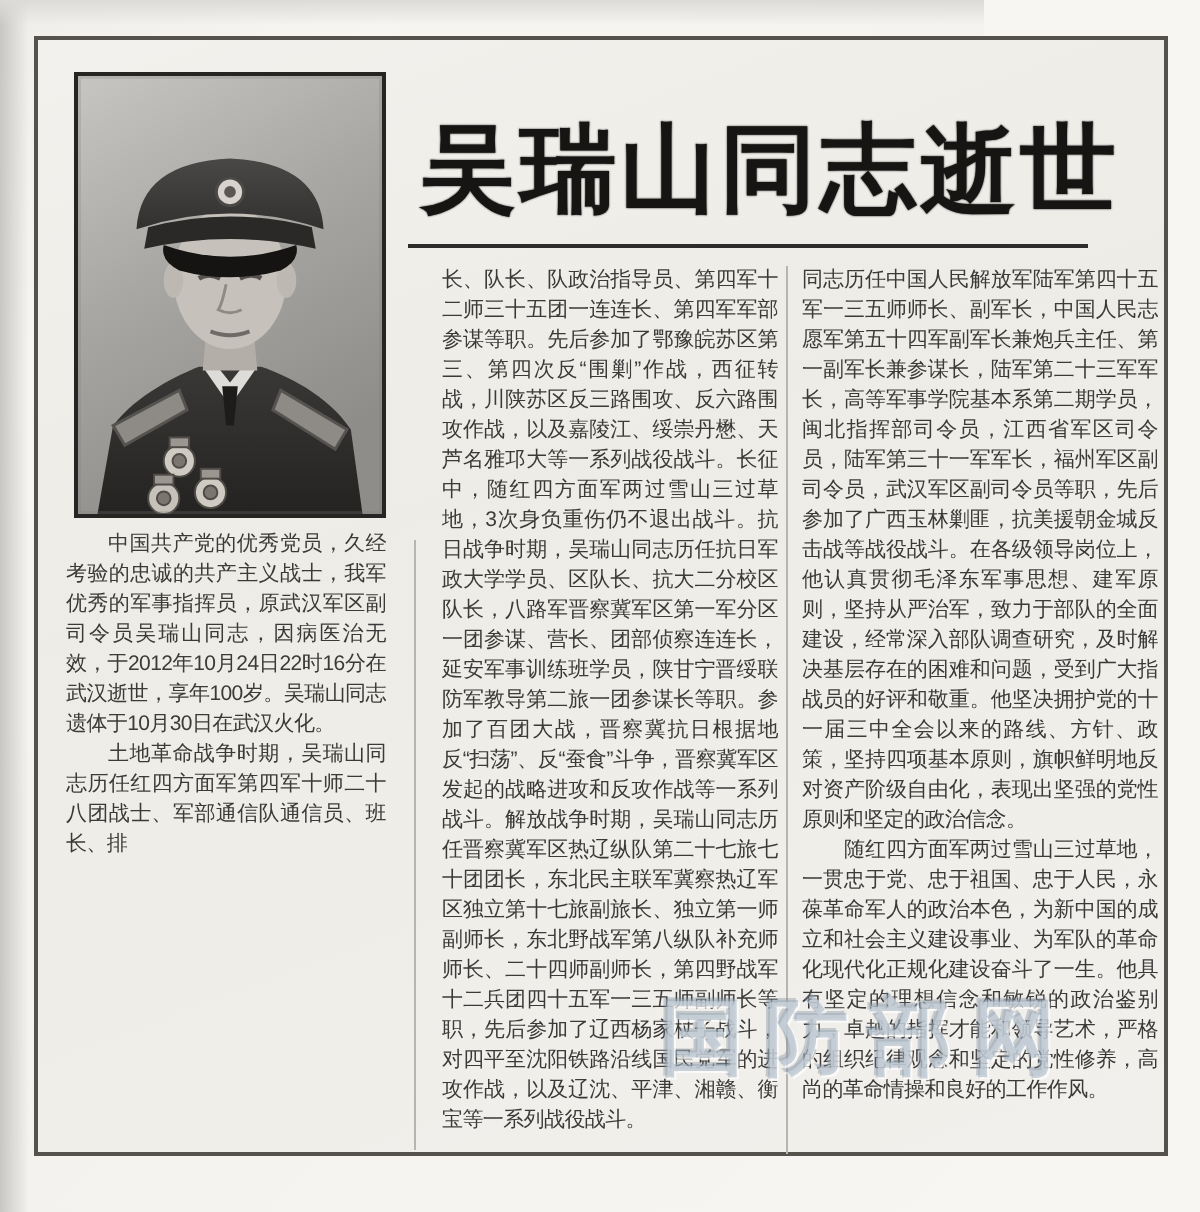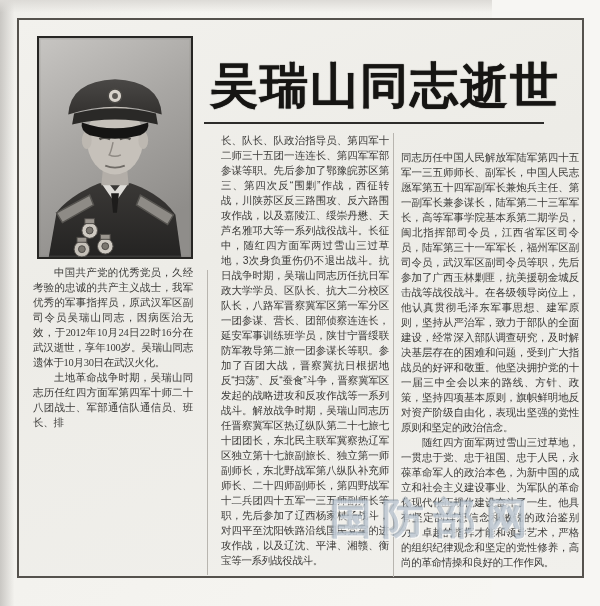--- a/index.html
+++ b/index.html
@@ -45,24 +45,24 @@
   .headline-rule{
     position:absolute;left:185px;top:102px;width:340px;height:2px;
     background:#2d2c2a;
   }
   .col{
     position:absolute;
     font-size:10.5px;line-height:15px;letter-spacing:-0.3px;
     color:#3b3a38;text-align:justify;overflow:hidden;
   }
   .col p.seg{margin:0;padding:0;}
-  .col p.ind{text-indent:2em;font-family:Liberation Serif, serif;}
+  .col p.ind{text-indent:2em;}
   .col-left  {left:14px; top:245px;width:160px;height:312px;}
   .col-mid   {left:202px;top:113px;width:168px;height:444px;}
-  .col-right {left:382px;top:130px;width:178px;height:444px;}
+  .col-right {left:382px;top:113px;width:178px;height:444px;}
   .divider{position:absolute;width:1px;background:#b8b5af;}
   .div1{left:188px;top:250px;height:305px;}
   .div2{left:374px;top:113px;height:444px;}
   .watermark{
     position:absolute;left:330px;top:498px;width:236px;
     pointer-events:none;
   }
   .wm-title{
     font-size:42px;line-height:42px;font-weight:900;letter-spacing:10px;
     color:rgba(154,170,186,0.50);

